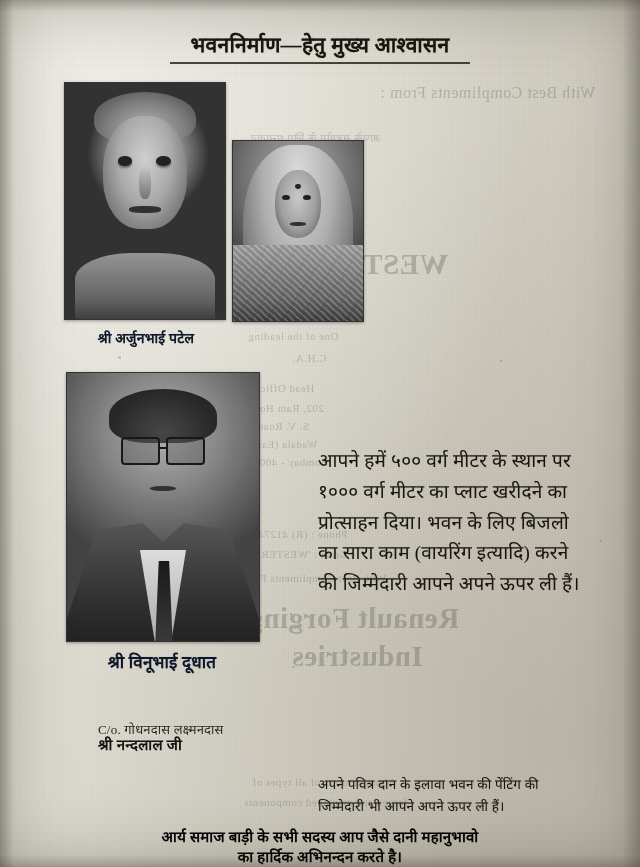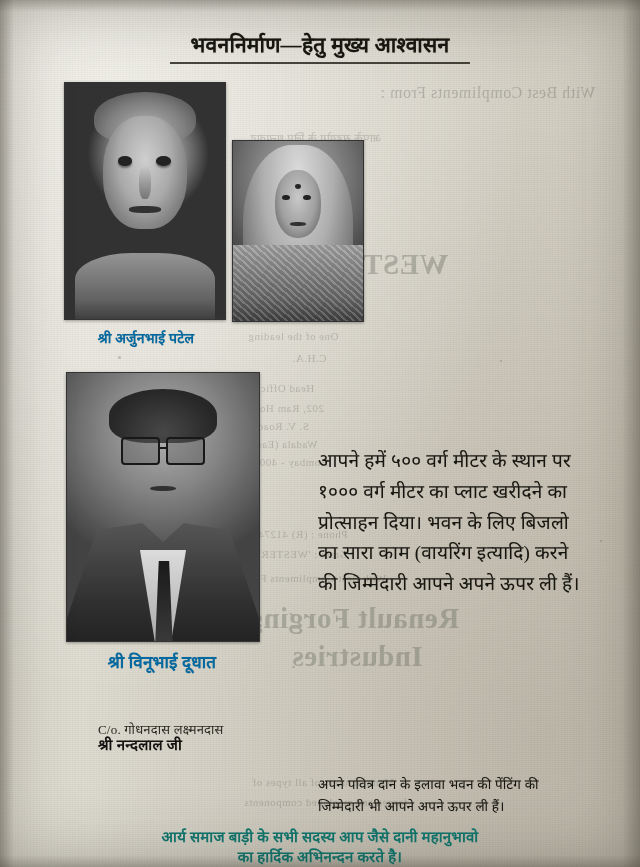--- a/index.html
+++ b/index.html
@@ -239,21 +239,21 @@
     position: absolute; left: 46%; bottom: 0; width: 9%; height: 30%;
     background: linear-gradient(180deg, #211e19, #423c31);
     clip-path: polygon(20% 0%, 80% 0%, 100% 100%, 0% 100%);
   }
 
   
   .caption {
     position: absolute;
     font-family: "Liberation Serif", serif;
     font-weight: 700;
-    color: #0369a1;
+    color: #0f172a;
     text-align: center;
     letter-spacing: 0.2px;
     text-shadow: 0 0 1px rgba(0,0,0,0.2);
   }
 
   
   .para {
     position: absolute;
     font-family: "Liberation Serif", serif;
     color: #16150f;
@@ -278,21 +278,21 @@
     letter-spacing: 0.2px;
   }
 
   
   .footer {
     position: absolute;
     left: 0; width: 100%;
     text-align: center;
     font-weight: 700;
     font-size: 15px;
-    color: #0f766e;
+    color: #000000;
     letter-spacing: 0.2px;
   }
   .vignette {
     position: absolute; inset: 0;
     box-shadow: inset 0 0 70px rgba(50,45,35,0.35);
     pointer-events: none;
   }
   .speck {
     position: absolute;
     background: rgba(70,64,50,0.25);

